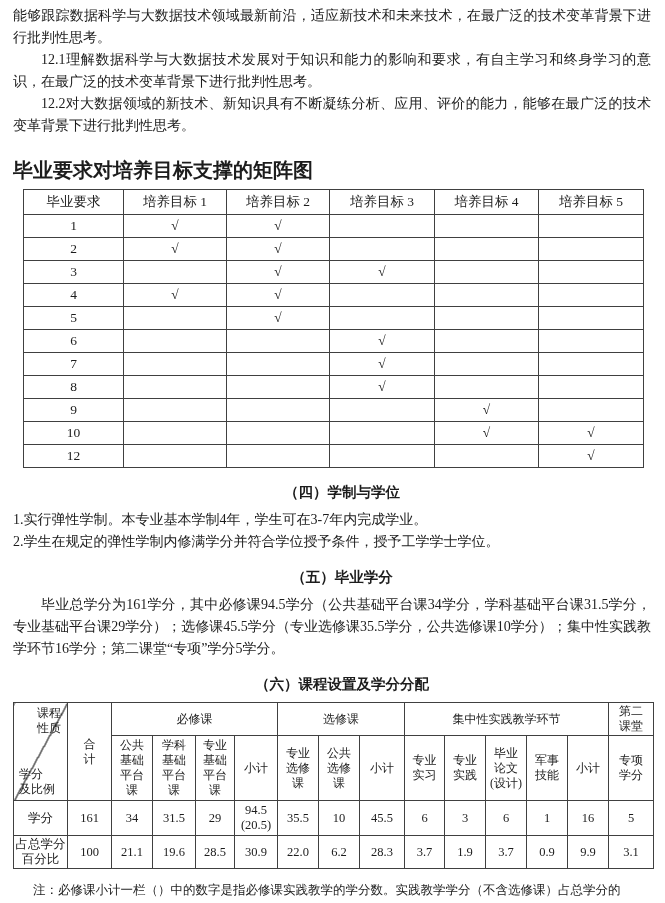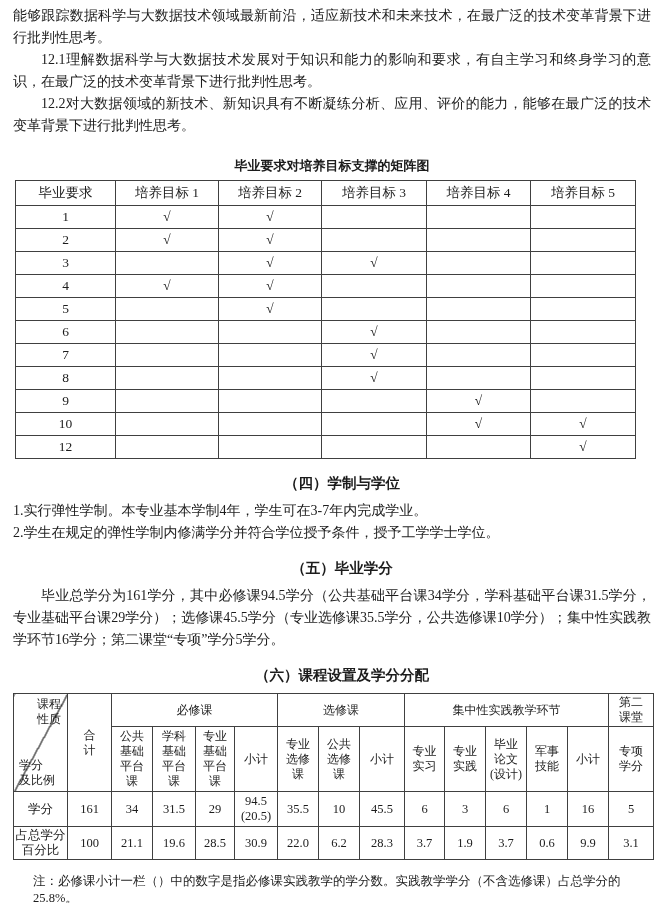--- a/index.html
+++ b/index.html
@@ -6,24 +6,24 @@
   body {
     width:665px; height:903px; overflow:hidden;
     font-family:"Liberation Serif","DejaVu Serif",serif;
     color:#1c1c1c;
   }
   .page { box-sizing:border-box; width:665px; height:903px; padding:5px 14px 0 13px; }
 
   p.body-text { margin:0; font-size:14px; line-height:22px; text-align:justify; }
   .indent { text-indent:2em; }
 
-  .matrix-title { margin:20px 0 5px 0; text-align:center; font-size:13px; font-weight:bold; }
+  .matrix-title { margin:20px 0 5px 0; text-align:left; font-size:20px; font-weight:bold; }
 
   table { border-collapse:collapse; table-layout:fixed; }
-  .matrix-table { width:620px; margin-left:2px; }
+  .matrix-table { width:620px; margin-left:10px; }
   .matrix-table th, .matrix-table td {
     border:1px solid #404040; text-align:center; padding:0;
     font-size:13.5px; font-weight:normal; height:22px; overflow:hidden;
   }
   .matrix-table thead th { height:24px; }
 
   .sec-heading { margin:15px 0 7px 20px; font-size:14.5px; font-weight:bold;text-align:center; }
   .sec-item { margin-left:12px; }
   .s5-para { margin-top:2px; }
 
@@ -275,21 +275,21 @@
         <td>21.1</td>
         <td>19.6</td>
         <td>28.5</td>
         <td>30.9</td>
         <td>22.0</td>
         <td>6.2</td>
         <td>28.3</td>
         <td>3.7</td>
         <td>1.9</td>
         <td>3.7</td>
-        <td>0.6</td>
+        <td>0.9</td>
         <td>9.9</td>
         <td>3.1</td>
       </tr>
     </tbody>
   </table>
 
   <p class="note">注：必修课小计一栏（）中的数字是指必修课实践教学的学分数。实践教学学分（不含选修课）占总学分的 25.8%。</p>
 
 </div>
 

